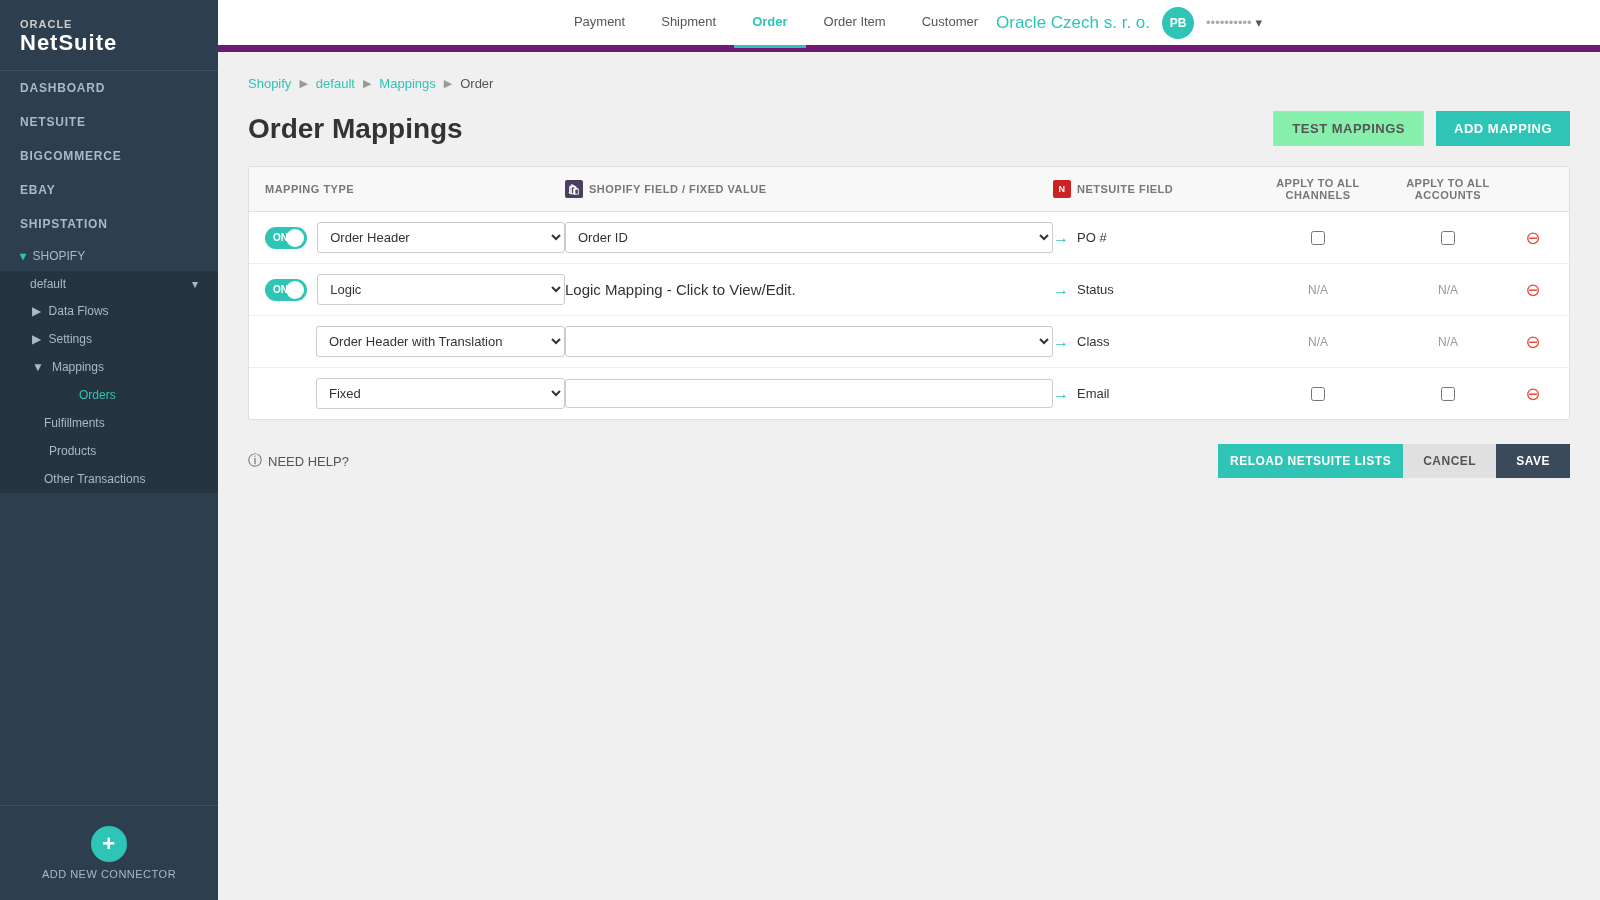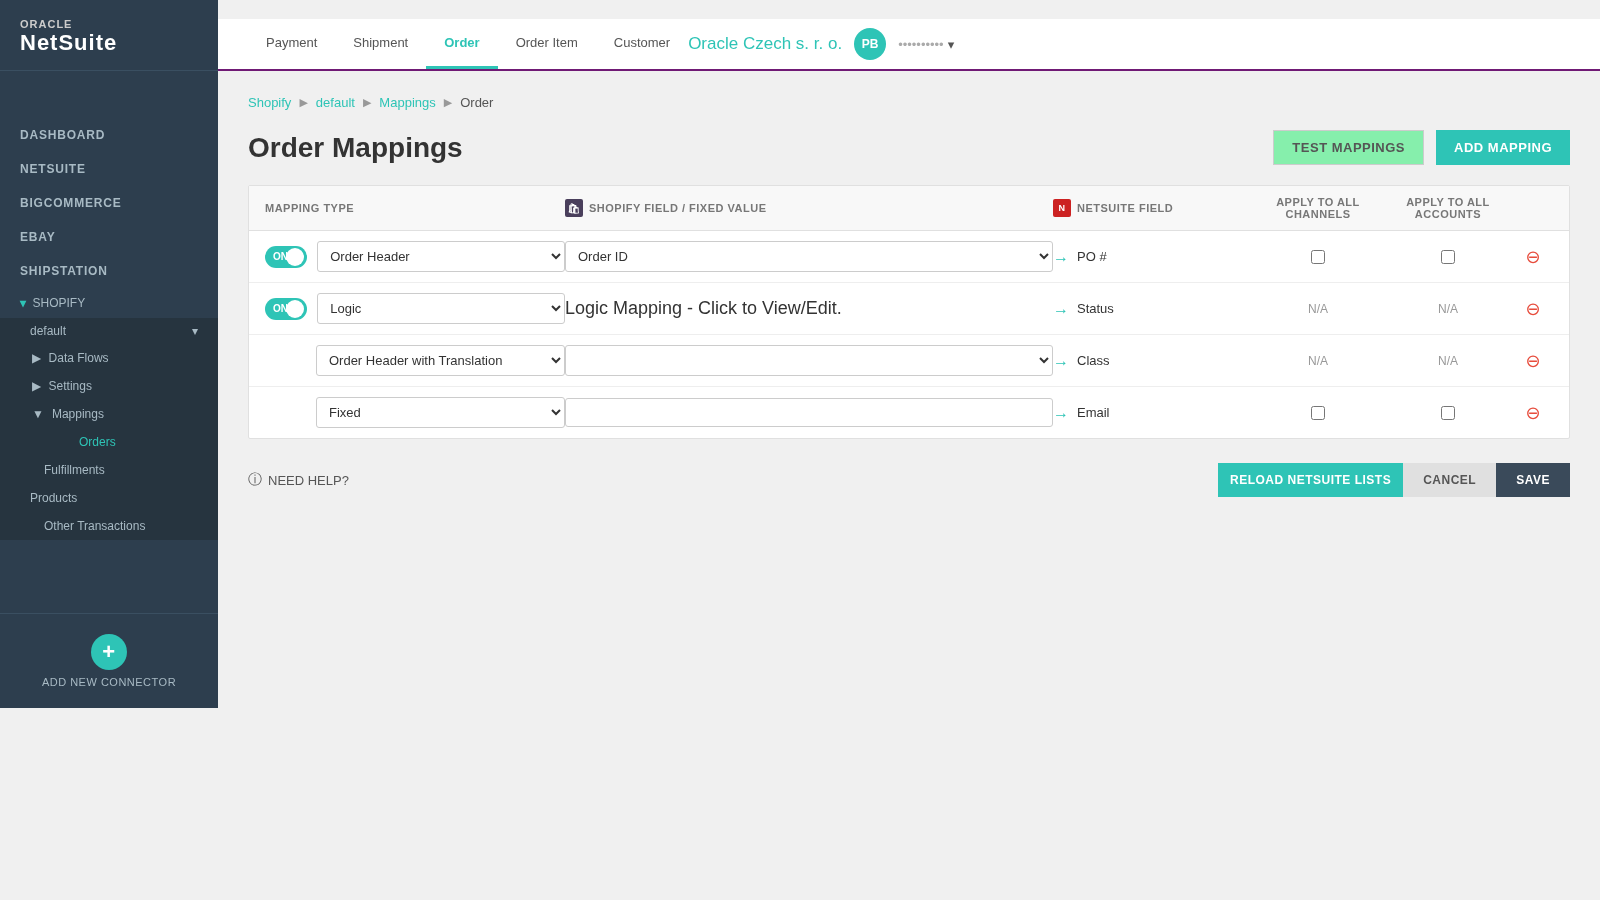--- a/index.html
+++ b/index.html
@@ -6,23 +6,22 @@
     body { font-family: Arial, sans-serif; font-size: 13px; background: #f0f0f0; display: flex; height: 900px; overflow: hidden; }
 
     
     .sidebar {
       width: 218px;
       min-width: 218px;
       background: #2d3e4e;
       color: #a8bac4;
       display: flex;
       flex-direction: column;
-      height: 708px;
+      height: 900px;
       overflow-y: auto;
-      gap: 47px;
     }
     .sidebar-logo {
       padding: 18px 20px 14px;
       border-bottom: 1px solid #3a4f61;
     }
     .sidebar-logo .oracle { font-size: 11px; color: #ccc; letter-spacing: 1px; font-weight: bold; }
     .sidebar-logo .netsuite { font-size: 22px; color: #fff; font-weight: bold; letter-spacing: 1px; }
     .sidebar-nav { flex: 1; }
     .sidebar-nav-item {
       padding: 10px 20px;
@@ -87,28 +86,27 @@
       font-size: 22px;
       font-weight: bold;
     }
 
     
     .main { flex: 1; display: flex; flex-direction: column; height: 900px; overflow: hidden; }
 
     
     .top-nav {
       background: #fff;
-      border-bottom: 2px solid #701a75;
-      display: flex;
-      align-items: center;
-      justify-content: flex-start;
+      border-bottom: 7px solid #701a75;
+      display: flex;
+      align-items: center;
+      justify-content: center;
       padding: 0 30px;
       height: 52px;
       min-height: 52px;
-      margin-top: 19px;
     }
     .top-nav-tabs { display: flex; align-items: center; gap: 0; }
     .top-nav-tab {
       padding: 16px 18px;
       font-size: 13px;
       color: #555;
       cursor: pointer;
       border-bottom: 3px solid transparent;
       text-decoration: none;
     }
@@ -348,21 +346,21 @@
           <span>▶</span>
           <span style="margin-left:4px;">Settings</span>
         </div>
         <div class="mappings-group">
           <div class="sidebar-subitem" style="display:flex;align-items:center;gap:4px;">
             <span>▼</span>
             <span style="margin-left:4px;">Mappings</span>
           </div>
           <div class="sidebar-subitem active" style="padding-left:44px;margin-left:35px;">Orders</div>
           <div class="sidebar-subitem" style="padding-left:44px;">Fulfillments</div>
-          <div class="sidebar-subitem" style="padding-left:30px;">Products</div>
+          <div class="sidebar-subitem" style="padding-left:49px;">Products</div>
           <div class="sidebar-subitem" style="padding-left:44px;">Other Transactions</div>
         </div>
       </div>
     </div>
   </div>
   <div class="sidebar-bottom">
     <div class="add-connector-btn">
       <div class="add-connector-circle">+</div>
       <span>ADD NEW CONNECTOR</span>
     </div>
@@ -465,21 +463,21 @@
             <div class="toggle-knob"></div>
           </div>
           <select class="mapping-type-select">
             <option>Order Header</option>
             <option selected="">Logic</option>
             <option>Order Header with Translation</option>
             <option>Fixed</option>
           </select>
         </div>
         <div>
-          <span class="logic-text" style="color:#333;font-size:18px;cursor:pointer;">Logic Mapping - Click to View/Edit.</span>
+          <span class="logic-text" style="color:#333;font-size:15px;cursor:pointer;">Logic Mapping - Click to View/Edit.</span>
         </div>
         <div class="netsuite-field-cell">
           <span class="arrow-cell green-arrow">→</span>
           <span class="netsuite-field-name">Status</span>
         </div>
         <div class="checkbox-cell">
           <span class="na-text">N/A</span>
         </div>
         <div class="checkbox-cell">
           <span class="na-text">N/A</span>

